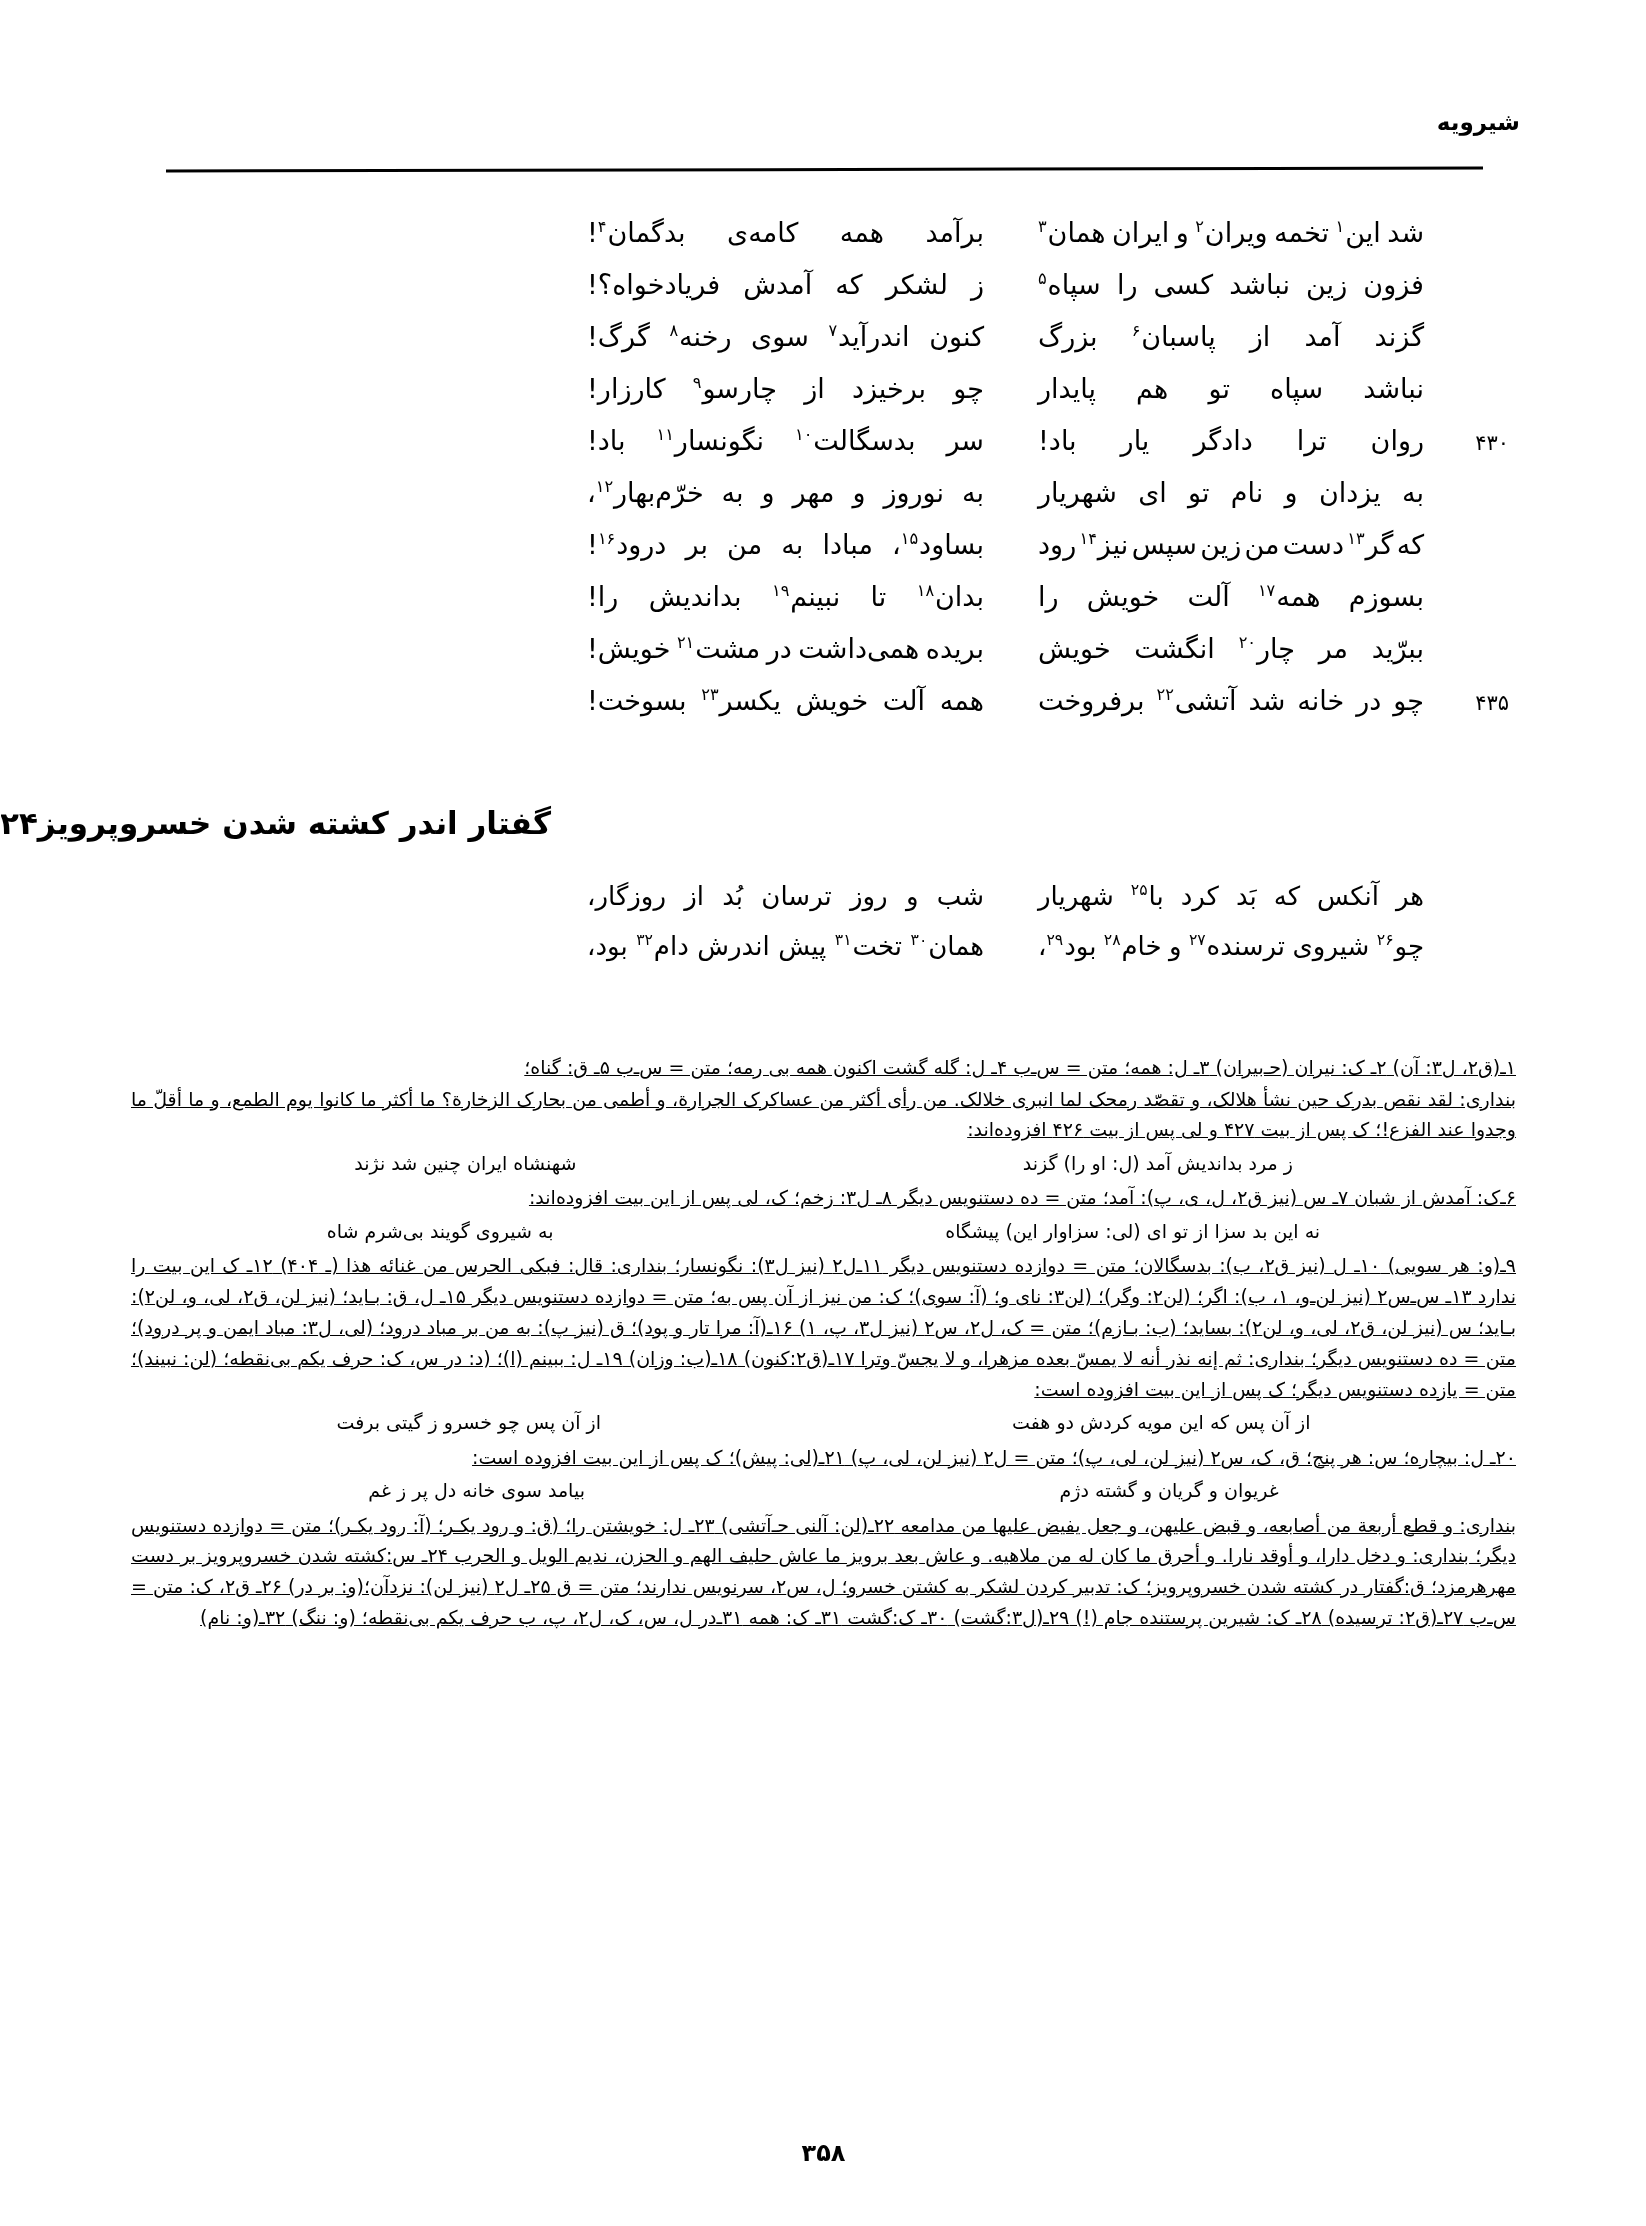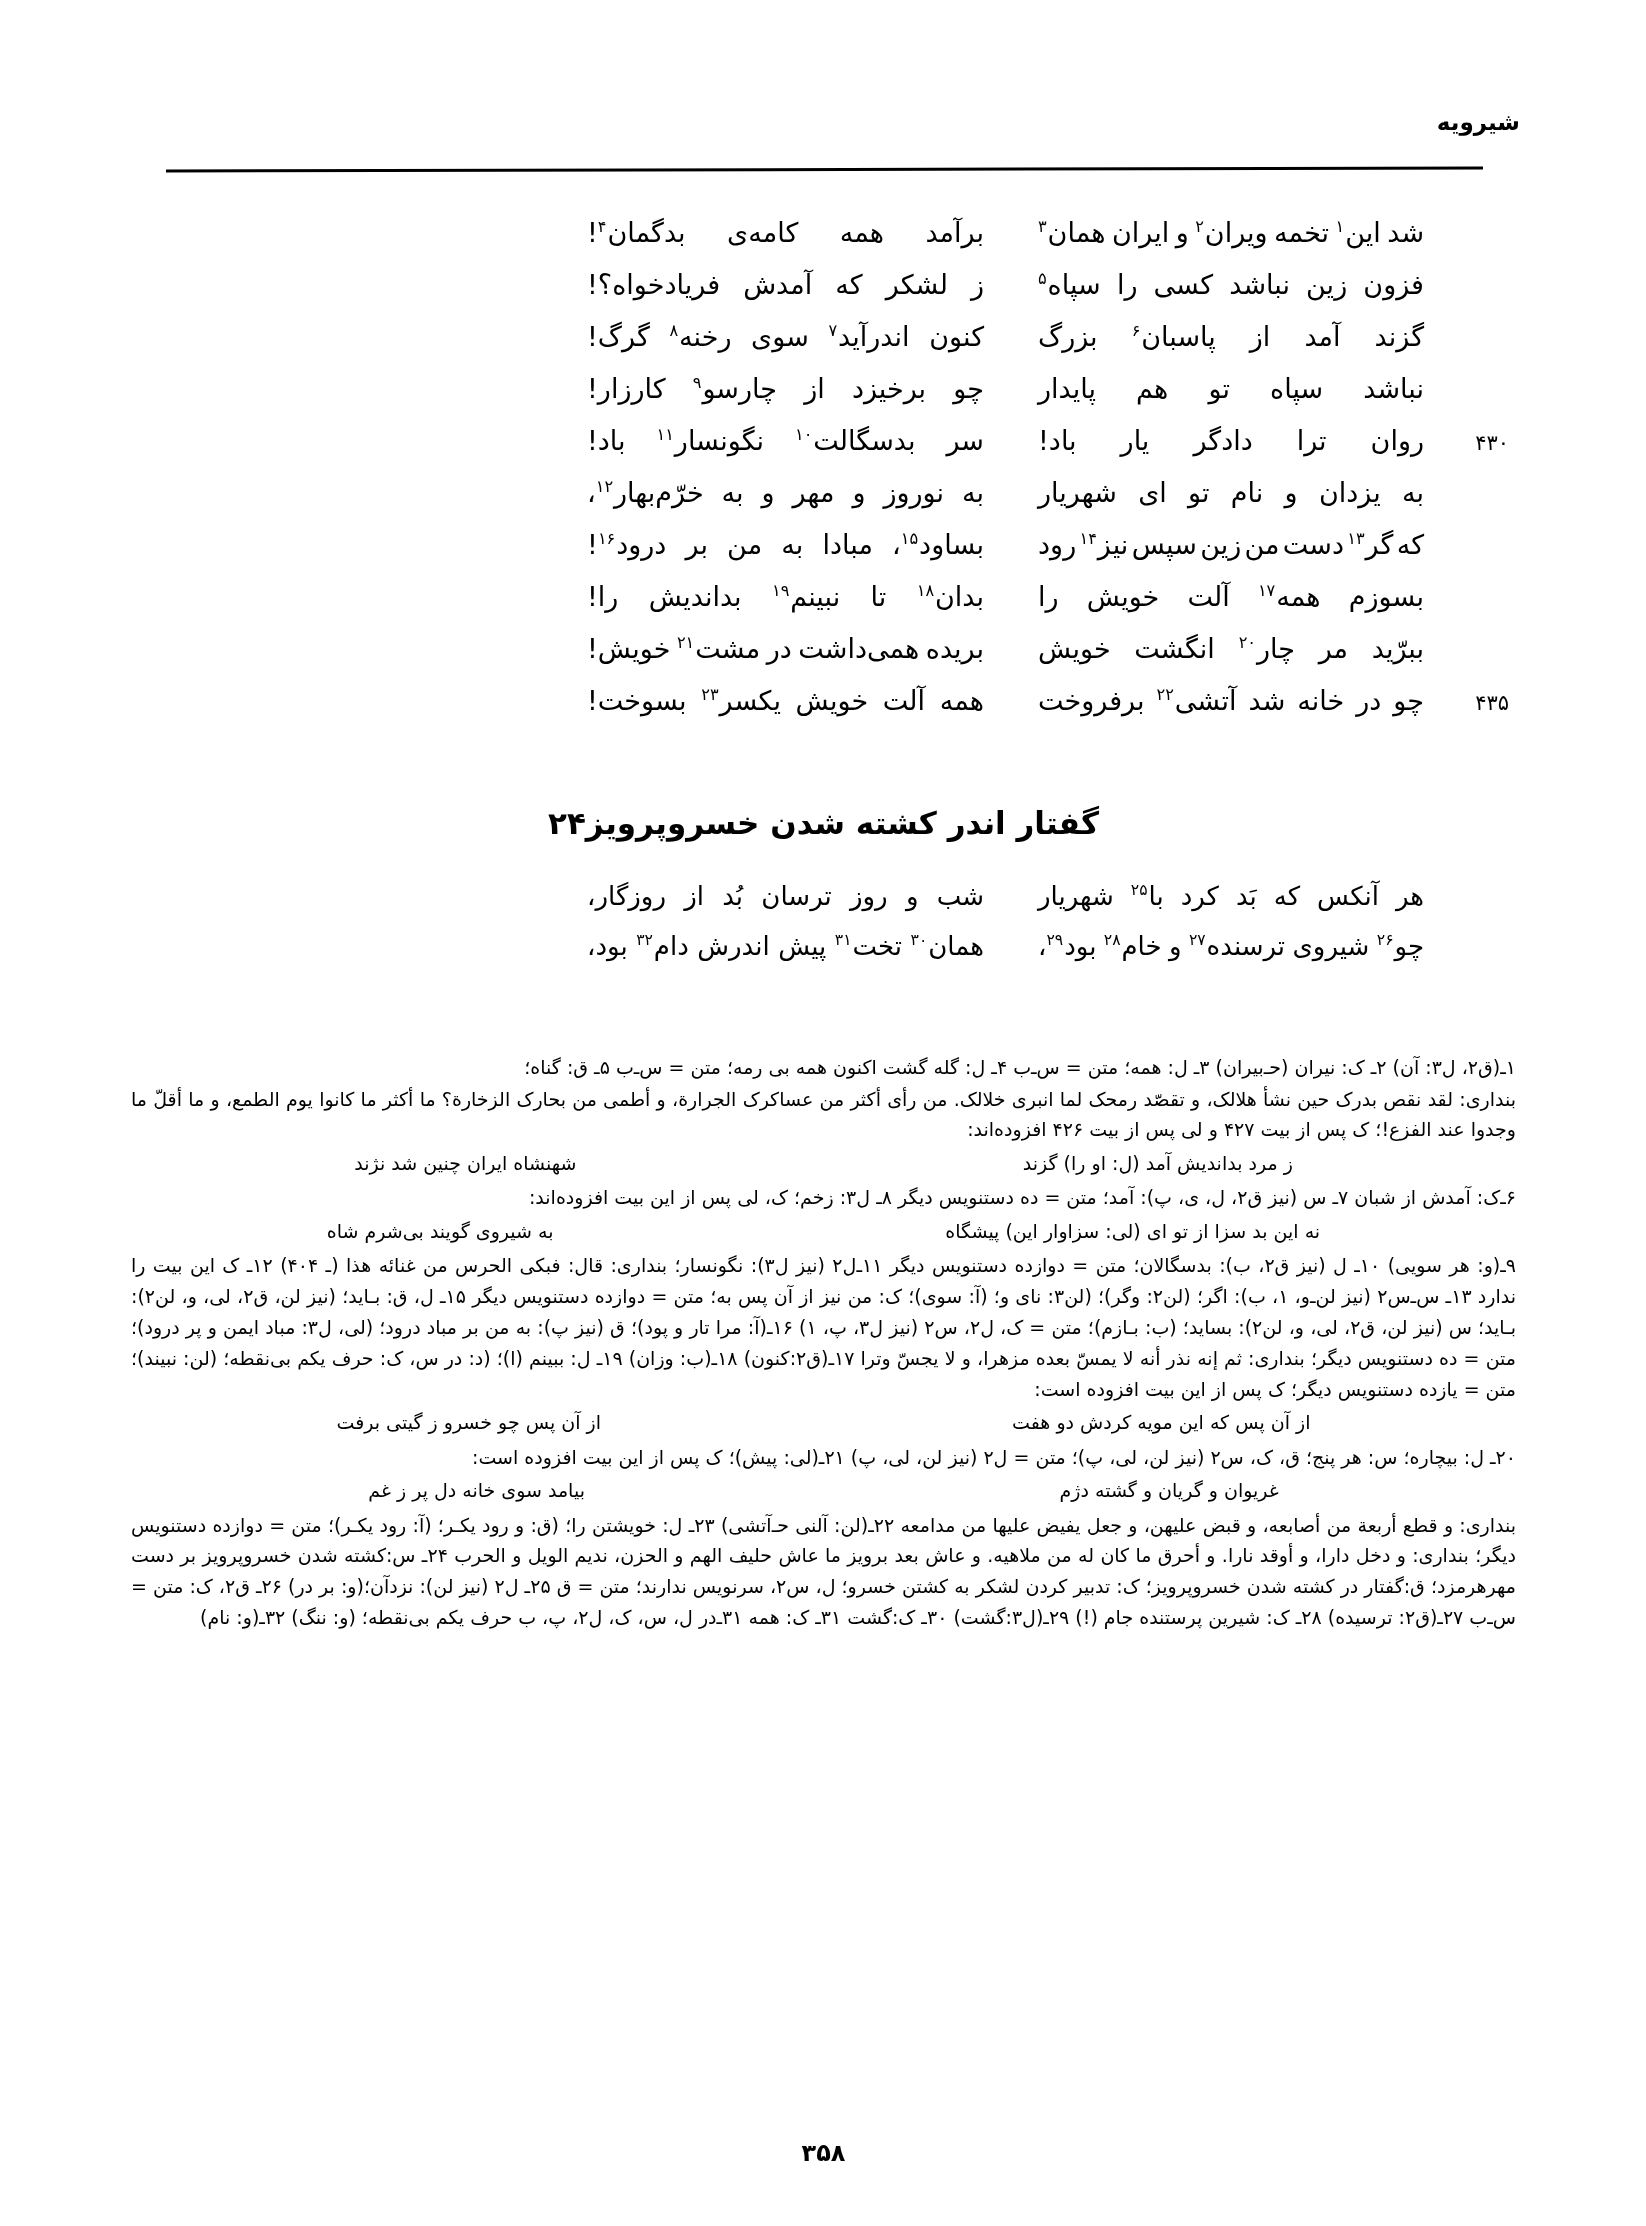--- a/index.html
+++ b/index.html
@@ -78,21 +78,21 @@
     line-height: 0;
     margin-right: 0.9px;
   }
 
   
   .section-heading {
     position: absolute;
     top: 805px;
     left: 0;
     right: 0;
-    text-align: center;
+    text-align: left;
     font-size: 31px;
     font-weight: bold;
   }
 
   
   .verses2 {
     position: absolute;
     top: 881px;
     right: 138px;
     left: 138px;
@@ -104,20 +104,21 @@
     position: absolute;
     top: 1052px;
     right: 131px;
     left: 131px;
     font-size: 19px;
     line-height: 1.62;
     text-align: justify;
   }
   .apparatus p {
     margin: 0 0 0.9px 0;
+    text-decoration: underline;
   }
   .app-verse {
     display: flex;
     justify-content: space-around;
     margin: 2.8px 0 3.7px 0;
     font-size: 19px;
   }
   .app-verse .h { white-space: nowrap; }
   .ar { font-size: 19px; }
 

